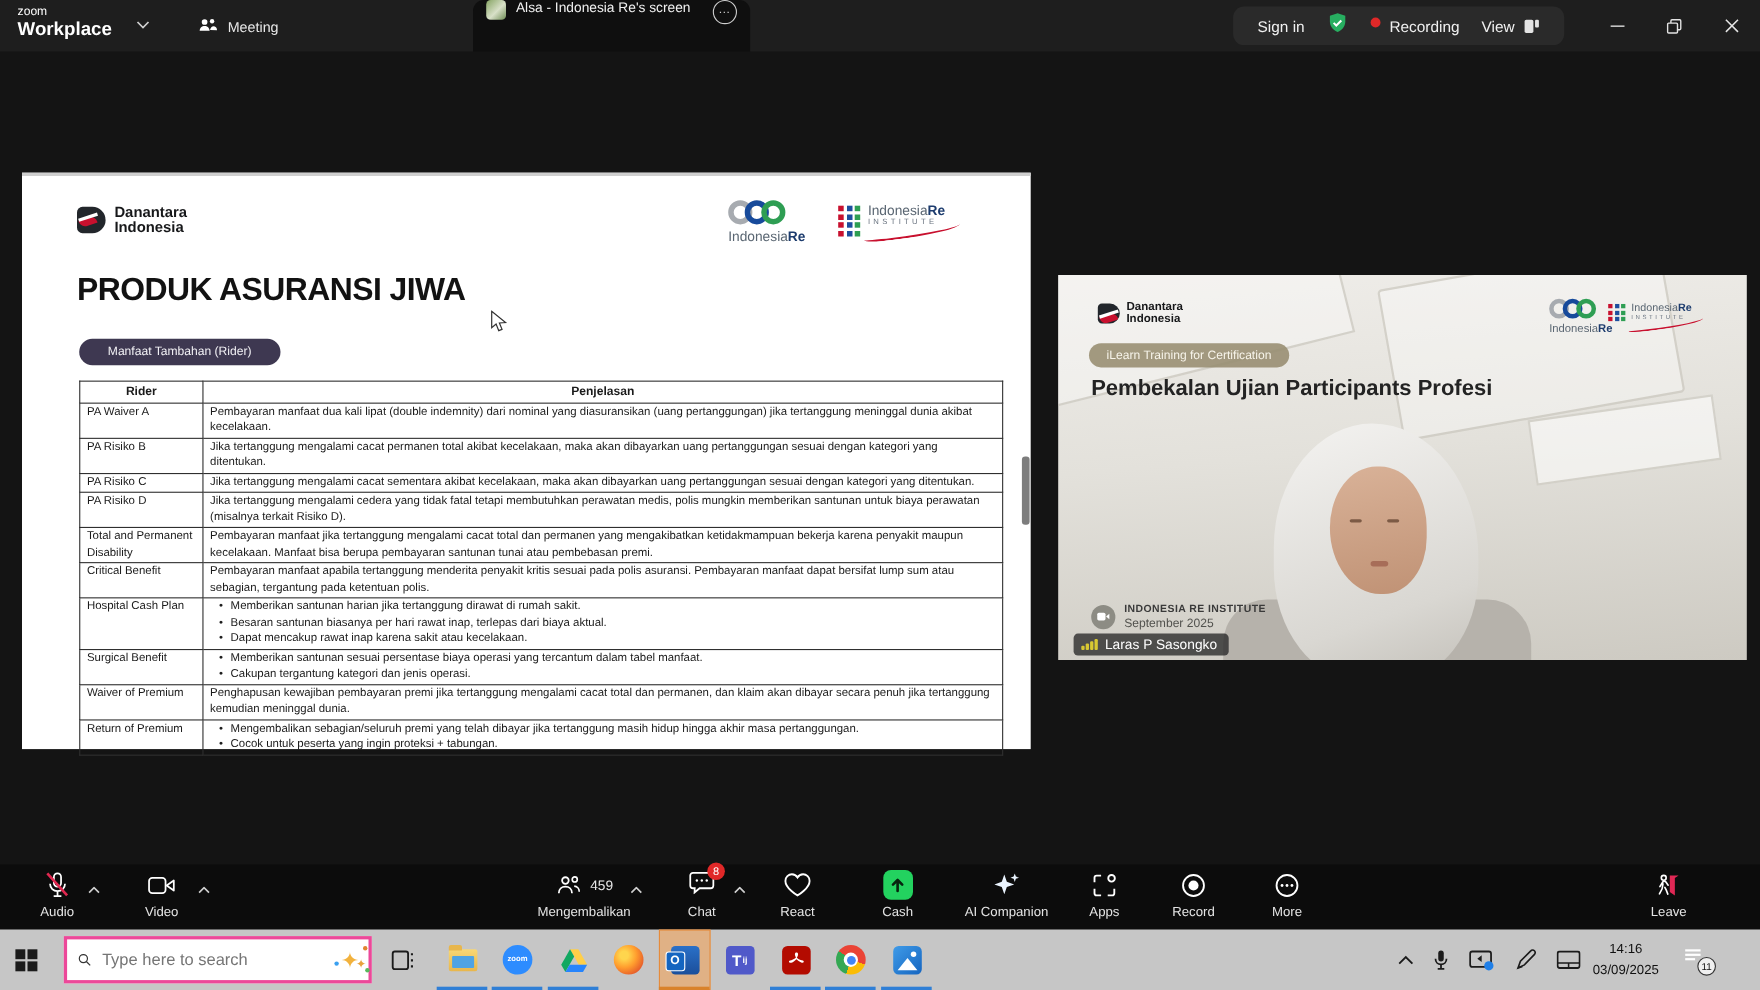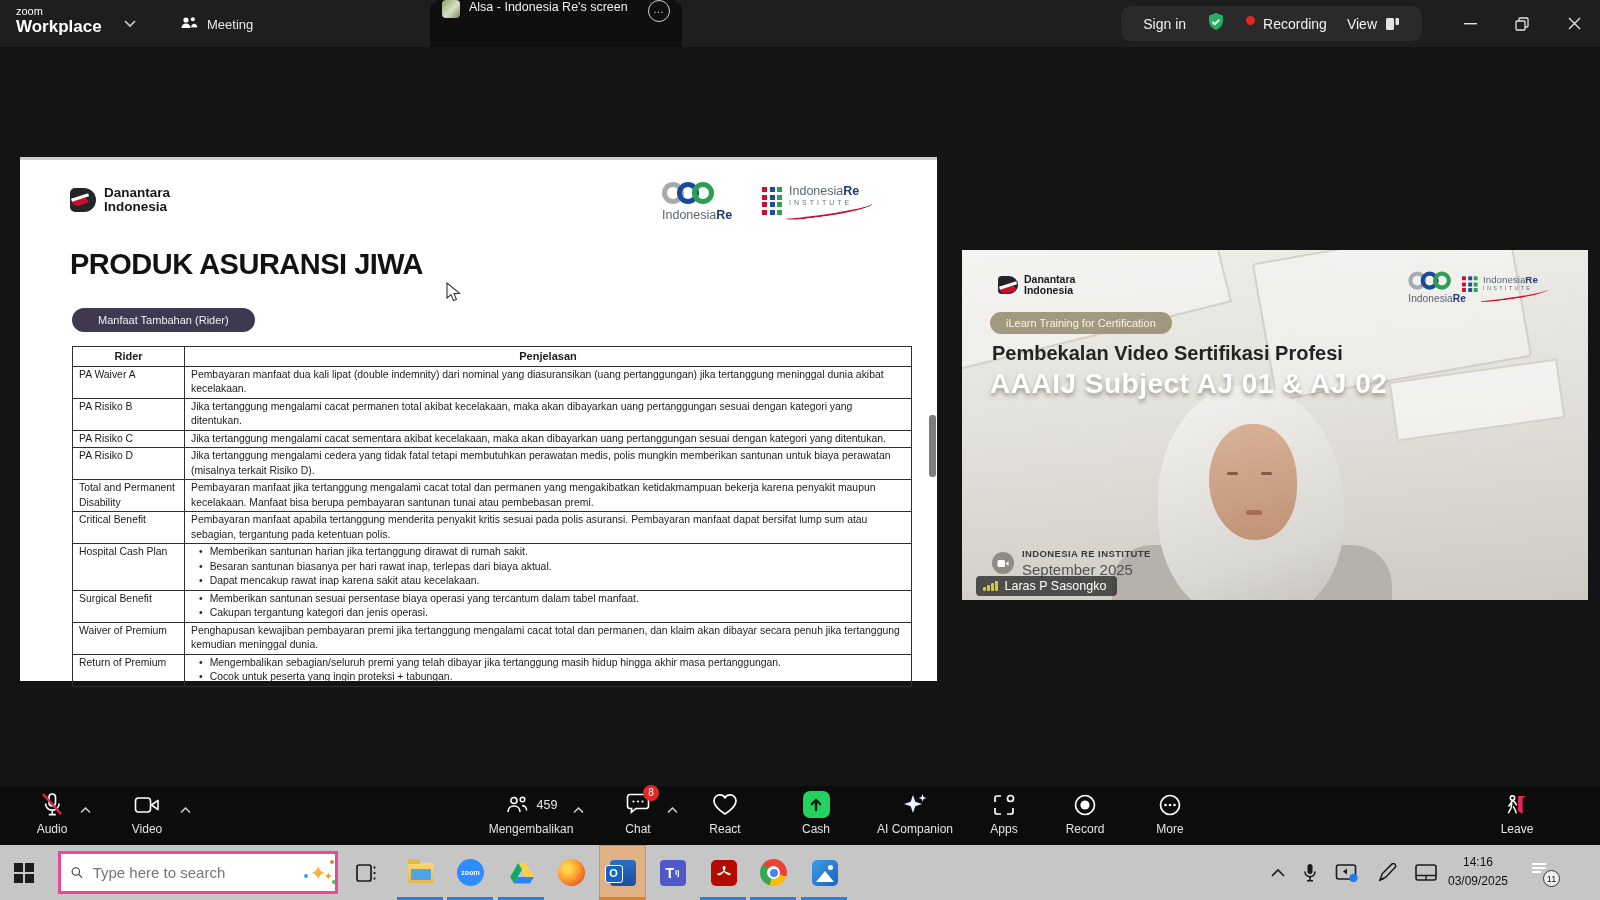--- a/index.html
+++ b/index.html
@@ -99,21 +99,21 @@
                border-radius:40px 40px 0 0; }
   .hijab { position:absolute; left:196px; top:135px; width:186px; height:235px;
            background:linear-gradient(160deg,#f4f3f1,#d9d7d2 70%,#c2bfb8); border-radius:48% 52% 42% 44%; }
   .face { position:absolute; left:247px; top:174px; width:88px; height:116px;
           background:linear-gradient(170deg,#d9b298,#c09275); border-radius:50% 50% 46% 54%; }
   .eye { position:absolute; width:11px; height:3px; background:#7c5a45; border-radius:2px; top:48px; }
   .mouth { position:absolute; left:37px; top:86px; width:16px; height:5px; background:#a76d58; border-radius:3px; }
   .vp-org { position:absolute; left:30px; top:298px; display:flex; gap:8px; align-items:center; }
   .cam-circle { width:22px; height:22px; border-radius:50%; background:#8d8c84; display:flex; align-items:center; justify-content:center; }
   .vp-org-name { font-size:9.5px; font-weight:700; color:#3a3a3a; letter-spacing:0.4px; }
-  .vp-org-date { font-size:15px; color:#52524e; margin-top:2px; }
+  .vp-org-date { font-size:11px; color:#52524e; margin-top:2px; }
   .name-tag { position:absolute; left:14px; top:326px; background:rgba(40,40,40,0.78); border-radius:4px;
               display:flex; align-items:center; gap:7px; padding:3px 11px 3px 7px; }
   .sig { display:flex; align-items:flex-end; gap:1.5px; }
   .sig i { display:block; width:2.5px; background:#d8c832; border-radius:1px; }
   .name-tag span { color:#fff; font-size:12.5px; }
 
   
   .zoom-toolbar { position:absolute; left:0; top:786px; width:1600px; height:59px; background:#0c0c0c; }
   .tbtn { position:absolute; top:5px; display:flex; flex-direction:column; align-items:center; gap:4px; width:84px; }
   .tbtn .ic { height:27px; display:flex; align-items:center; justify-content:center; }
@@ -397,22 +397,21 @@
           <span class="dot" style="background:#2e9e53"></span>
       </div>
       <div class="inst-right">
         <div class="inst-name"><span>Indonesia</span><b>Re</b></div>
         <div class="inst-sub">INSTITUTE</div>
         <div class="swoosh"></div>
       </div>
     </div>
 
     <div class="vp-badge">iLearn Training for Certification</div>
-    <div class="vp-title">Pembekalan Video Sertifikasi Profesi</div>
-    <div class="vp-subtitle">AAAIJ Subject AJ 01 &amp; AJ 02</div>
+    <div class="vp-title">Pembekalan Ujian Participants Profesi</div>
 
     <div class="vp-org">
       <span class="cam-circle">
         <svg width="12" height="9" viewBox="0 0 12 9">
             <rect x="0.5" y="1" width="7.5" height="7" rx="1.5" fill="#fff"></rect>
             <path d="M8.5 4.5L11.5 2v5z" fill="#fff"></path>
           </svg>
       </span>
       <span>
         <div class="vp-org-name">INDONESIA RE INSTITUTE</div>

